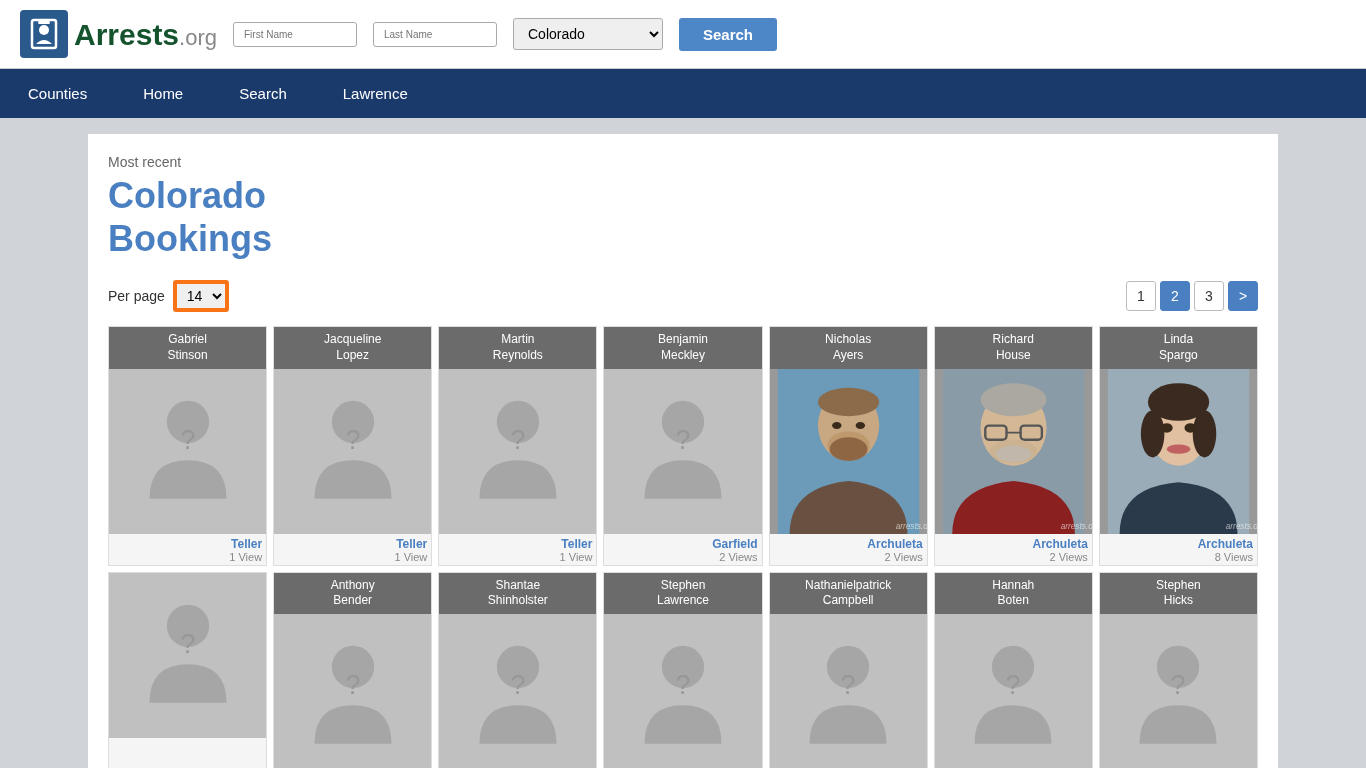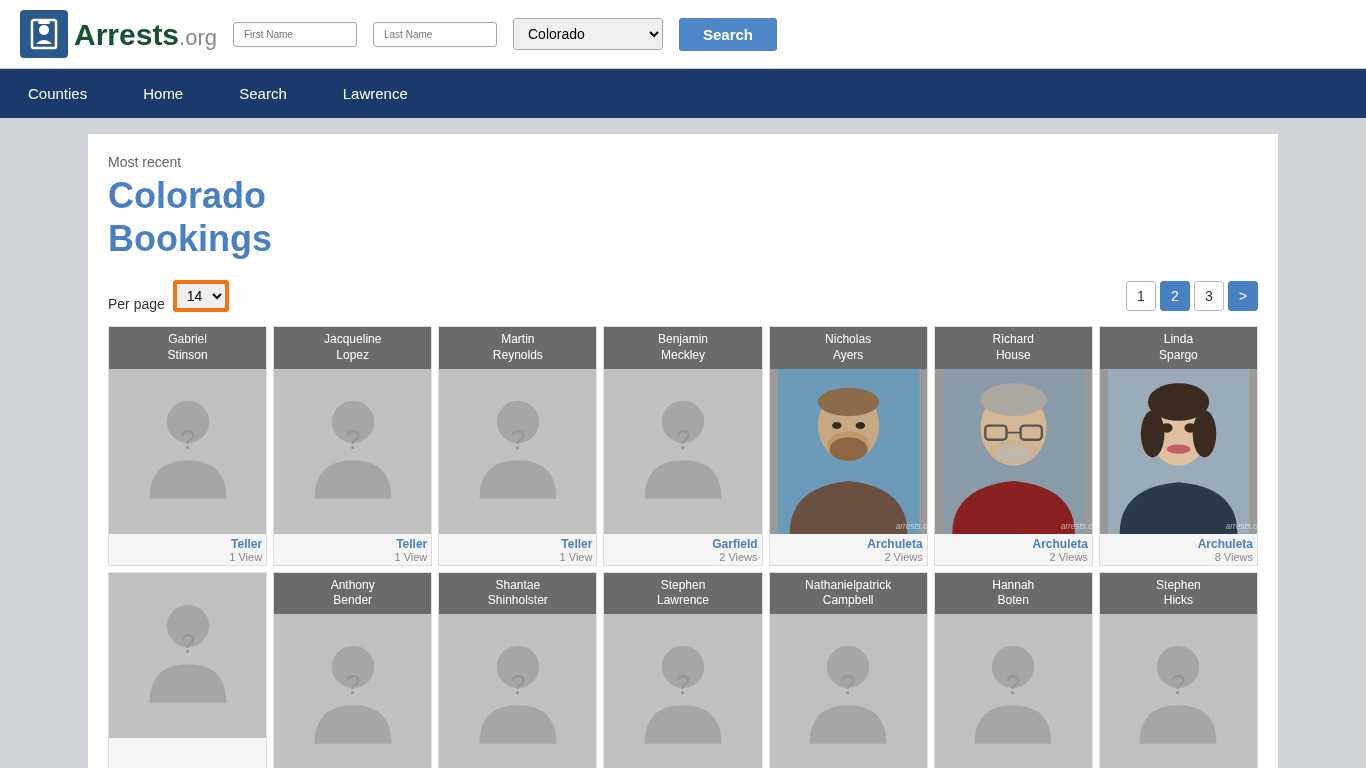--- a/index.html
+++ b/index.html
@@ -97,21 +97,21 @@
 
     
     #controls-row {
       display: flex;
       justify-content: space-between;
       align-items: center;
       margin: 20px 0 14px 0;
     }
     #per-page-area {
       display: flex;
-      align-items: flex-end;
+      align-items: center;
       gap: 8px;
       font-size: 14px;
       color: #333;
     }
     #per-page-select {
       padding: 3px 6px;
       border: 4px solid #f97316;
       border-radius: 3px;
       font-size: 14px;
     }

